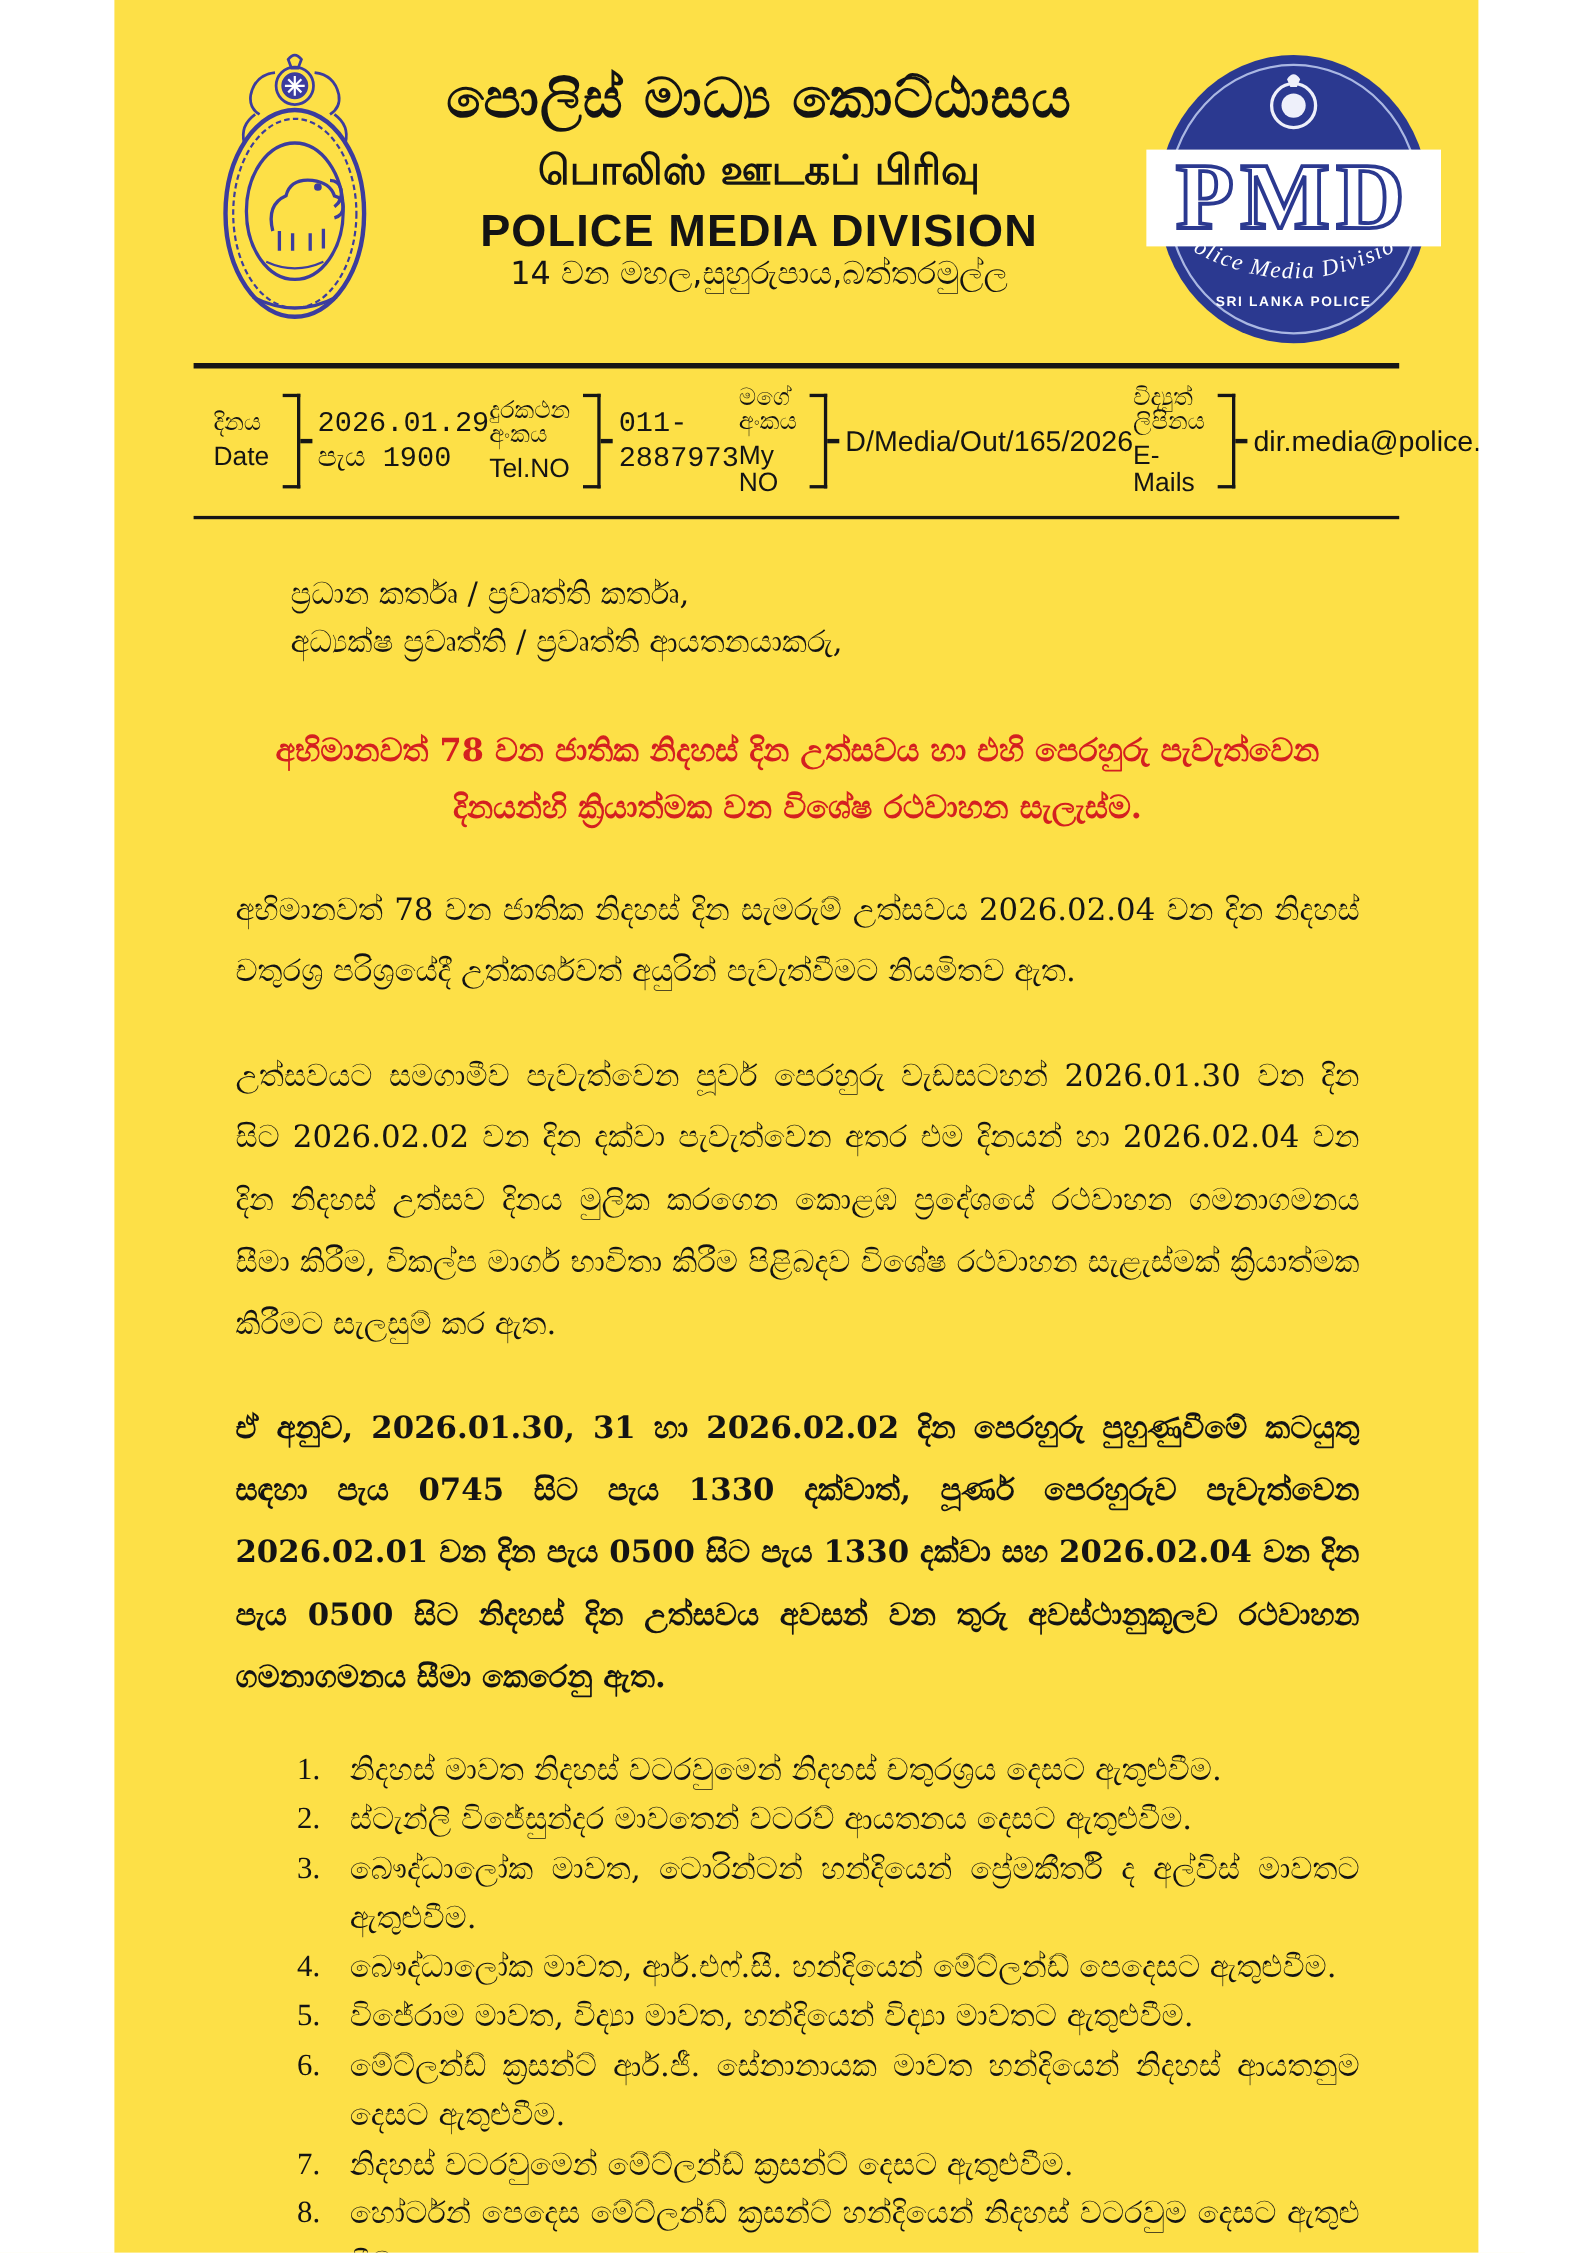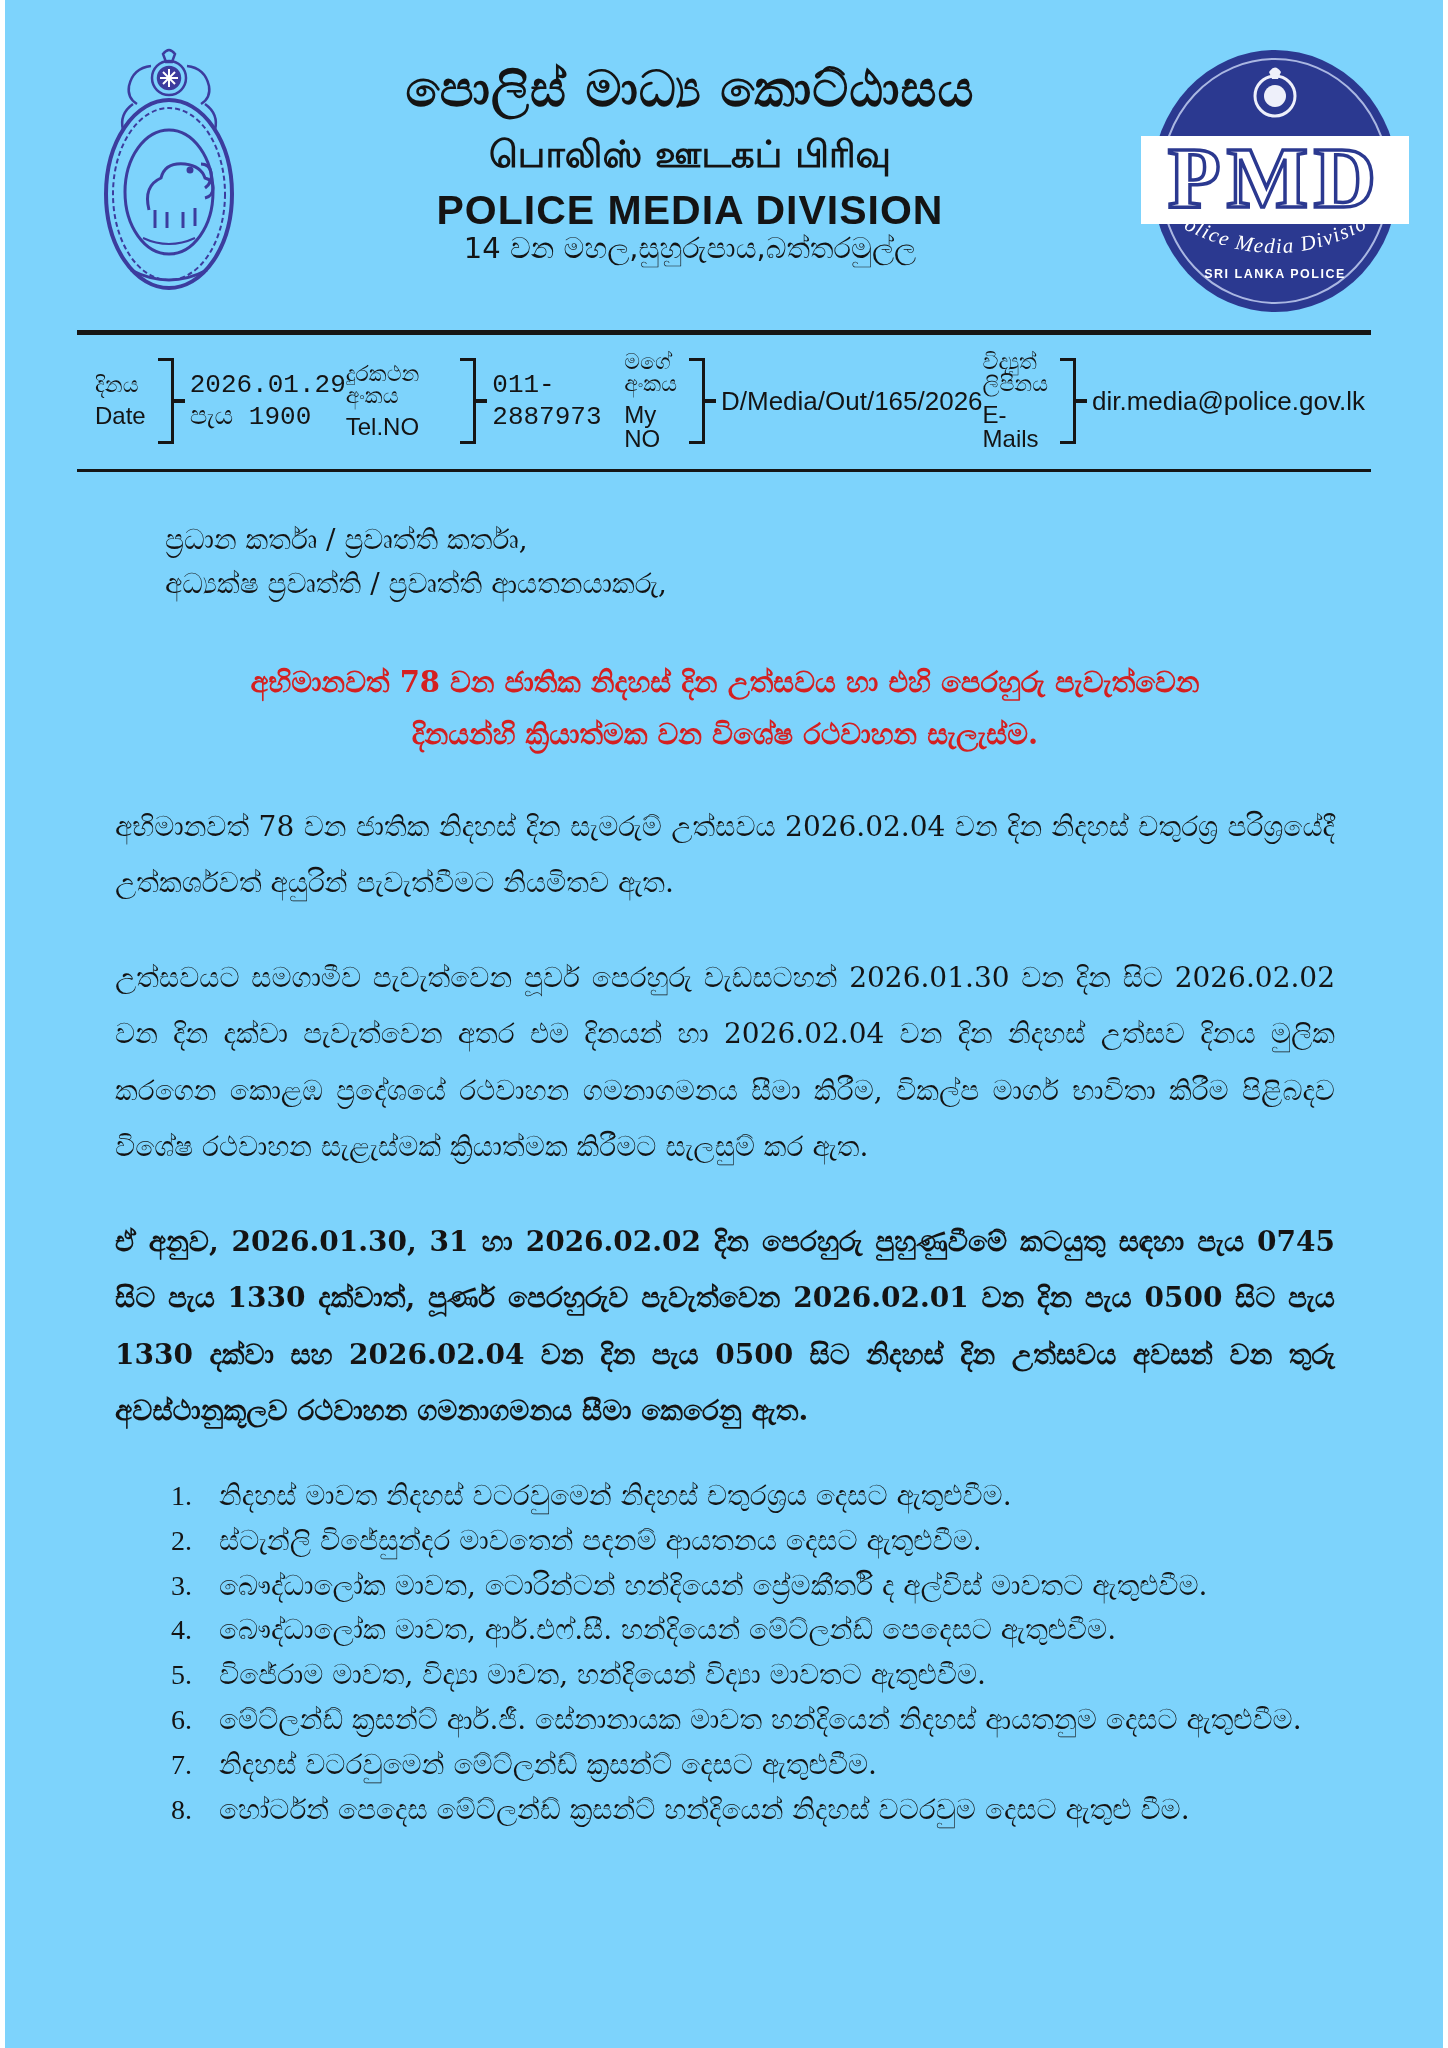--- a/index.html
+++ b/index.html
@@ -1,20 +1,20 @@
 <!DOCTYPE html>
 <html><head>
 <meta charset="utf-8">
 <style>
   html,body{margin:0;padding:0;background:#ffffff;}
   .page{
     position:relative;
-    width:1438px;height:2048px;
+    width:1240px;height:2048px;
     margin:0 auto;
-    background:#7dd3fc;
+    background:#fde047;
     color:#141414;
     font-family:"DejaVu Serif", serif;
     overflow:hidden;
   }
 
   
   .letterhead{display:flex;align-items:flex-start;padding:42px 34px 0 88px;}
   .crest{width:152px;height:258px;flex:0 0 auto;}
   .titles{flex:1;text-align:center;padding-top:20px;}
   .title-si{font-family:"DejaVu Sans",sans-serif;font-weight:bold;font-size:50px;letter-spacing:1px;line-height:1.1;}
@@ -184,21 +184,21 @@
     <p class="para">උත්සවයට සමගාමීව පැවැත්වෙන පූර්ව පෙරහුරු වැඩසටහන් 2026.01.30 වන දින සිට 2026.02.02 වන දින දක්වා පැවැත්වෙන අතර එම දිනයන් හා 2026.02.04 වන දින නිදහස් උත්සව දිනය මුලික කරගෙන කොළඹ ප්‍රදේශයේ රථවාහන ගමනාගමනය සීමා කිරීම, විකල්ප මාර්ග භාවිතා කිරීම පිළිබදව විශේෂ රථවාහන සැළැස්මක් ක්‍රියාත්මක කිරීමට සැලසුම් කර ඇත.</p>
     <p class="para bold">ඒ අනුව, 2026.01.30, 31 හා 2026.02.02 දින පෙරහුරු පුහුණුවීමේ කටයුතු සඳහා පැය 0745 සිට පැය 1330 දක්වාත්, පූර්ණ පෙරහුරුව පැවැත්වෙන 2026.02.01 වන දින පැය 0500 සිට පැය 1330 දක්වා සහ 2026.02.04 වන දින පැය 0500 සිට නිදහස් දින උත්සවය අවසන් වන තුරු අවස්ථානුකූලව රථවාහන ගමනාගමනය සීමා කෙරෙනු ඇත.</p>
 
     <ol class="routes">
       <li>
           <span class="num">1.</span>
           <span class="txt">නිදහස් මාවත නිදහස් වටරවුමෙන් නිදහස් චතුරශ්‍රය දෙසට ඇතුළුවීම.</span>
         </li>
       <li>
           <span class="num">2.</span>
-          <span class="txt">ස්ටැන්ලි විජේසුන්දර මාවතෙන් පදනම් ආයතනය දෙසට ඇතුළුවීම.</span>
+          <span class="txt">ස්ටැන්ලි විජේසුන්දර මාවතෙන් වටරව් ආයතනය දෙසට ඇතුළුවීම.</span>
         </li>
       <li>
           <span class="num">3.</span>
           <span class="txt">බෞද්ධාලෝක මාවත, ටොරින්ටන් හන්දියෙන් ප්‍රේමකීර්ති ද අල්විස් මාවතට ඇතුළුවීම.</span>
         </li>
       <li>
           <span class="num">4.</span>
           <span class="txt">බෞද්ධාලෝක මාවත, ආර්.එෆ්.සී. හන්දියෙන් මේට්ලන්ඩ් පෙදෙසට ඇතුළුවීම.</span>
         </li>
       <li>

